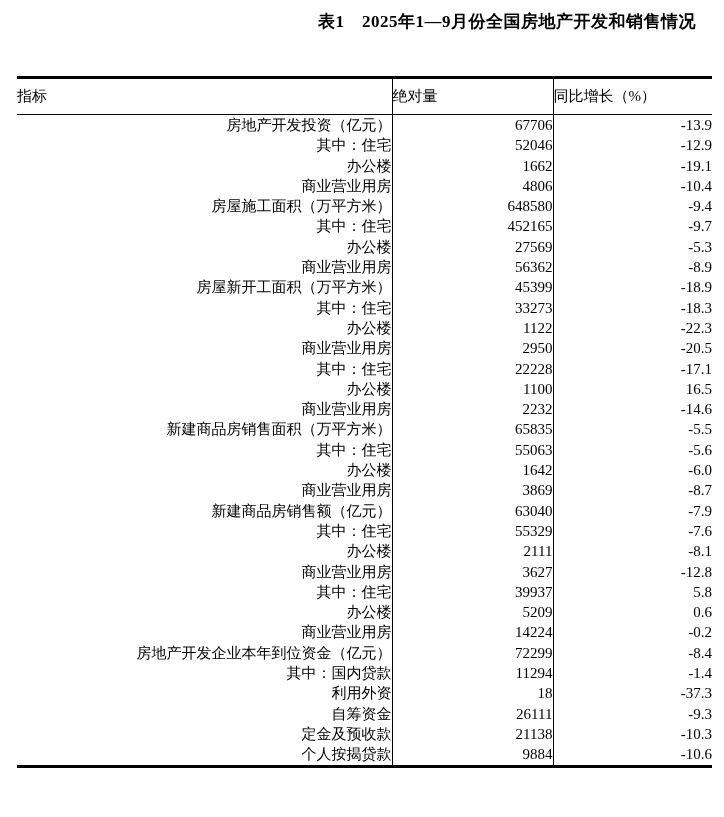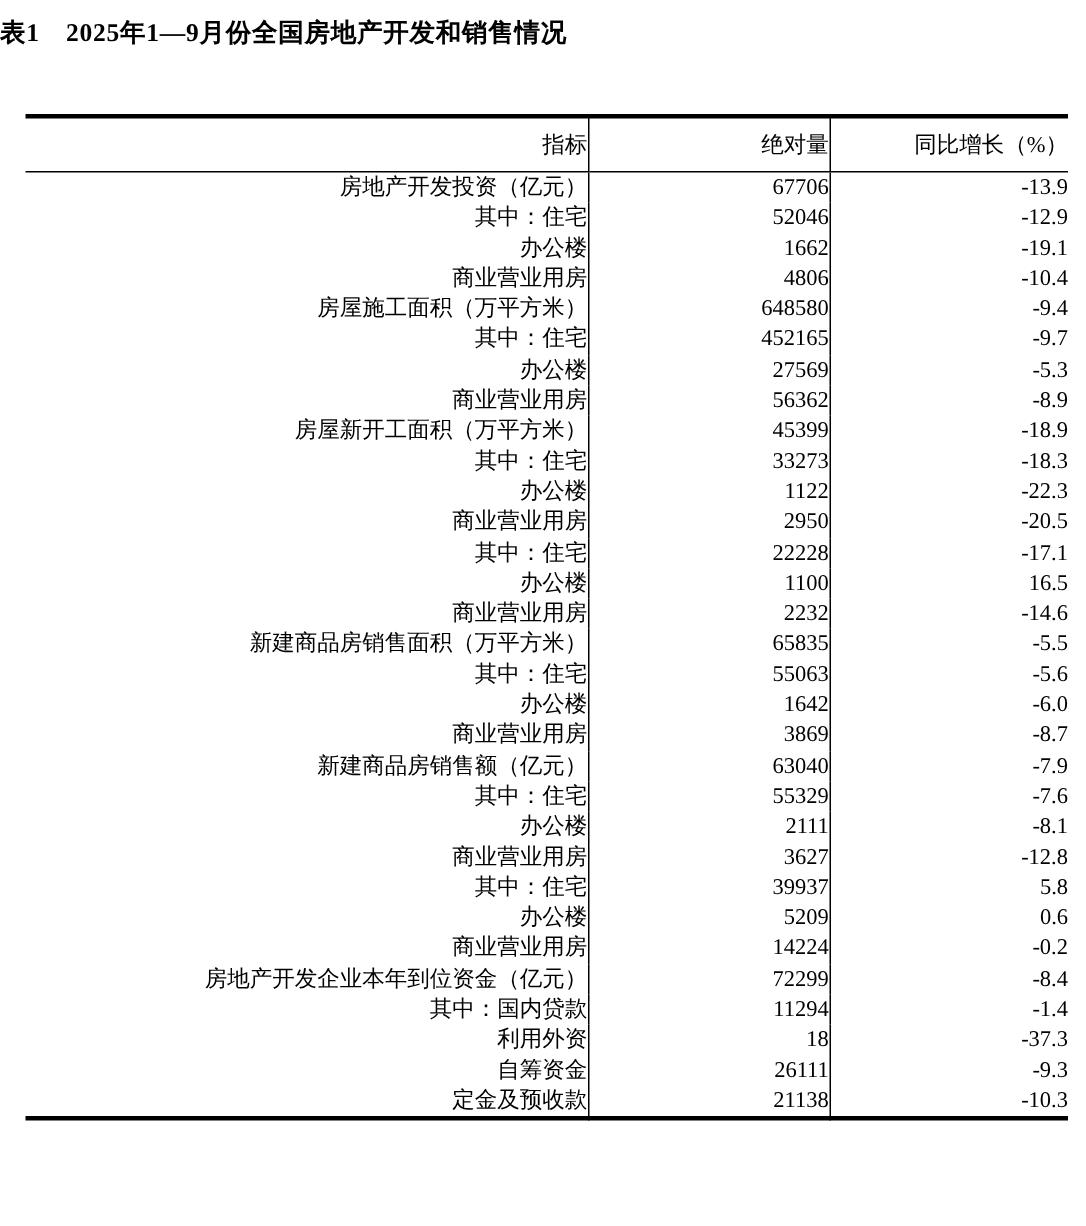--- a/index.html
+++ b/index.html
@@ -14,21 +14,21 @@
     width: 724px;
     height: 817px;
     background: #ffffff;
     overflow: hidden;
   }
   .title {
     position: absolute;
     top: 10px;
     left: 0;
     width: 696px;
-    text-align: left;
+    text-align: right;
     font-size: 17px;
     font-weight: bold;
     letter-spacing: 0.5px;
     white-space: pre;
   }
   .tbl-wrap {
     position: absolute;
     top: 76px;
     left: 17px;
     width: 695px;
@@ -40,21 +40,21 @@
     border-top: 3px solid #000;
     border-bottom: 3px solid #000;
   }
   table.stat col.c1 { width: 375px; }
   table.stat col.c2 { width: 161px; }
   table.stat col.c3 { width: 159px; }
   table.stat th {
     font-weight: normal;
     font-size: 15px;
     height: 35px;
-    text-align: right;
+    text-align: left;
     vertical-align: middle;
     border-bottom: 1px solid #000;
     padding: 0;
   }
   table.stat th + th,
   table.stat td + td {
     border-left: 1px solid #000;
   }
   table.stat td {
     font-size: 15px;
@@ -244,16 +244,21 @@
           <tr>
             <td class="ind lvl2">自筹资金</td>
             <td class="num">26111</td>
             <td class="num">-9.3</td>
           </tr>
           <tr>
             <td class="ind lvl2">定金及预收款</td>
             <td class="num">21138</td>
             <td class="num">-10.3</td>
           </tr>
+          <tr>
+            <td class="ind lvl2">个人按揭贷款</td>
+            <td class="num">9884</td>
+            <td class="num">-10.6</td>
+          </tr>
         </tbody>
     </table>
   </div>
 </div>
 
 </body></html>

